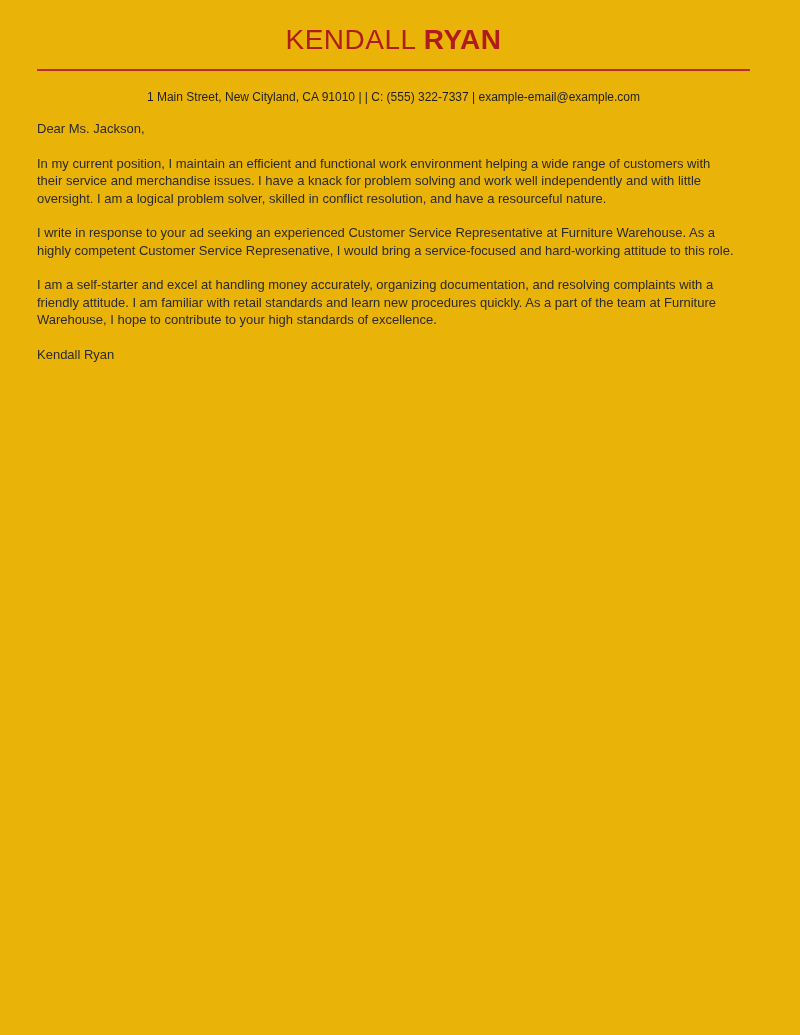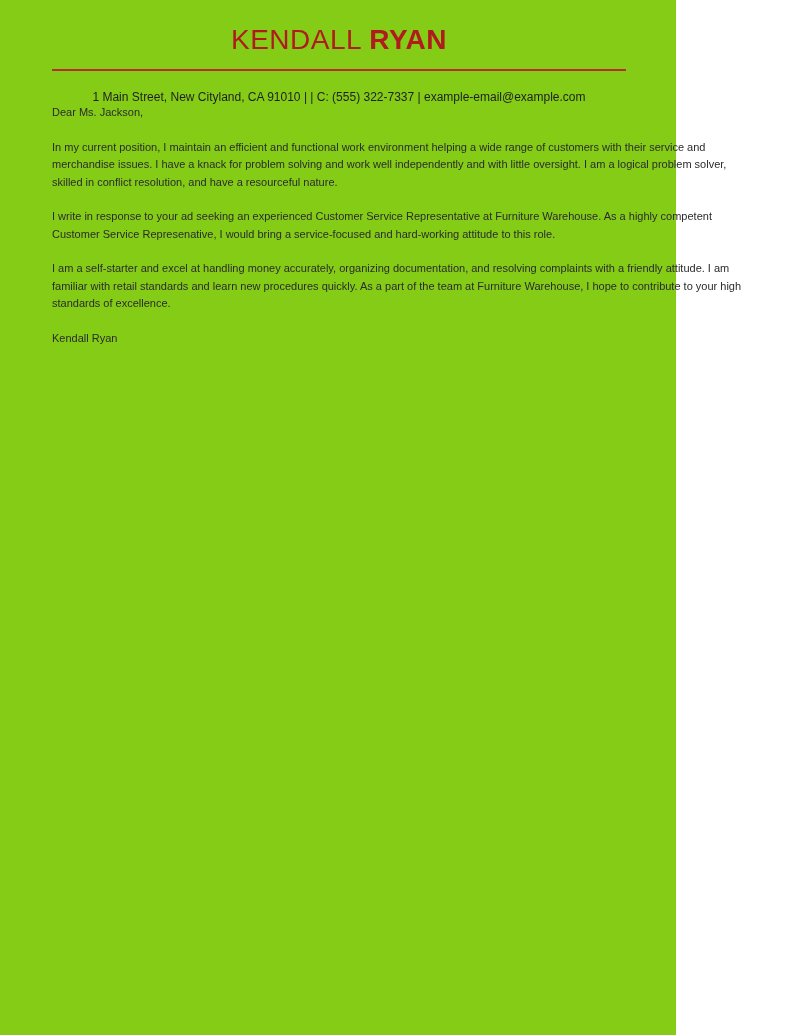--- a/index.html
+++ b/index.html
@@ -5,24 +5,24 @@
   * { margin: 0; padding: 0; box-sizing: border-box; }
   html, body { background: #ffffff; }
   body {
     width: 800px;
     height: 1035px;
     font-family: "Liberation Sans", sans-serif;
     color: #2b2b2b;
     overflow: hidden;
   }
   .page {
-    width: 676px;
+    width: 800px;
     height: 1035px;
-    background: #84cc16;
-    padding: 24px 50px 0 52px;
+    background: #eab308;
+    padding: 24px 50px 0 37px;
   }
   .name {
     text-align: center;
     font-size: 28px;
     line-height: 32px;
     letter-spacing: 0.5px;
     color: var(--accent, #b01b1e);
     white-space: nowrap;
   }
   .name .first { font-weight: 400; }
@@ -33,22 +33,23 @@
     margin-top: 13px;
   }
   .contact {
     margin-top: 19px;
     text-align: center;
     font-size: 12px;
     line-height: 14px;
     color: #1f1f1f;
   }
   .letter-body {
+    margin-top: 16px;
     width: 698px;
-    font-size: 11px;
+    font-size: 13px;
     line-height: 17.5px;
     color: #2b2b2b;
   }
   .letter-body p { margin: 0 0 17px 0; }
   .signature { margin-top: 34px; }
 </style>
 </head>
 <body>
 
 <div class="page">

